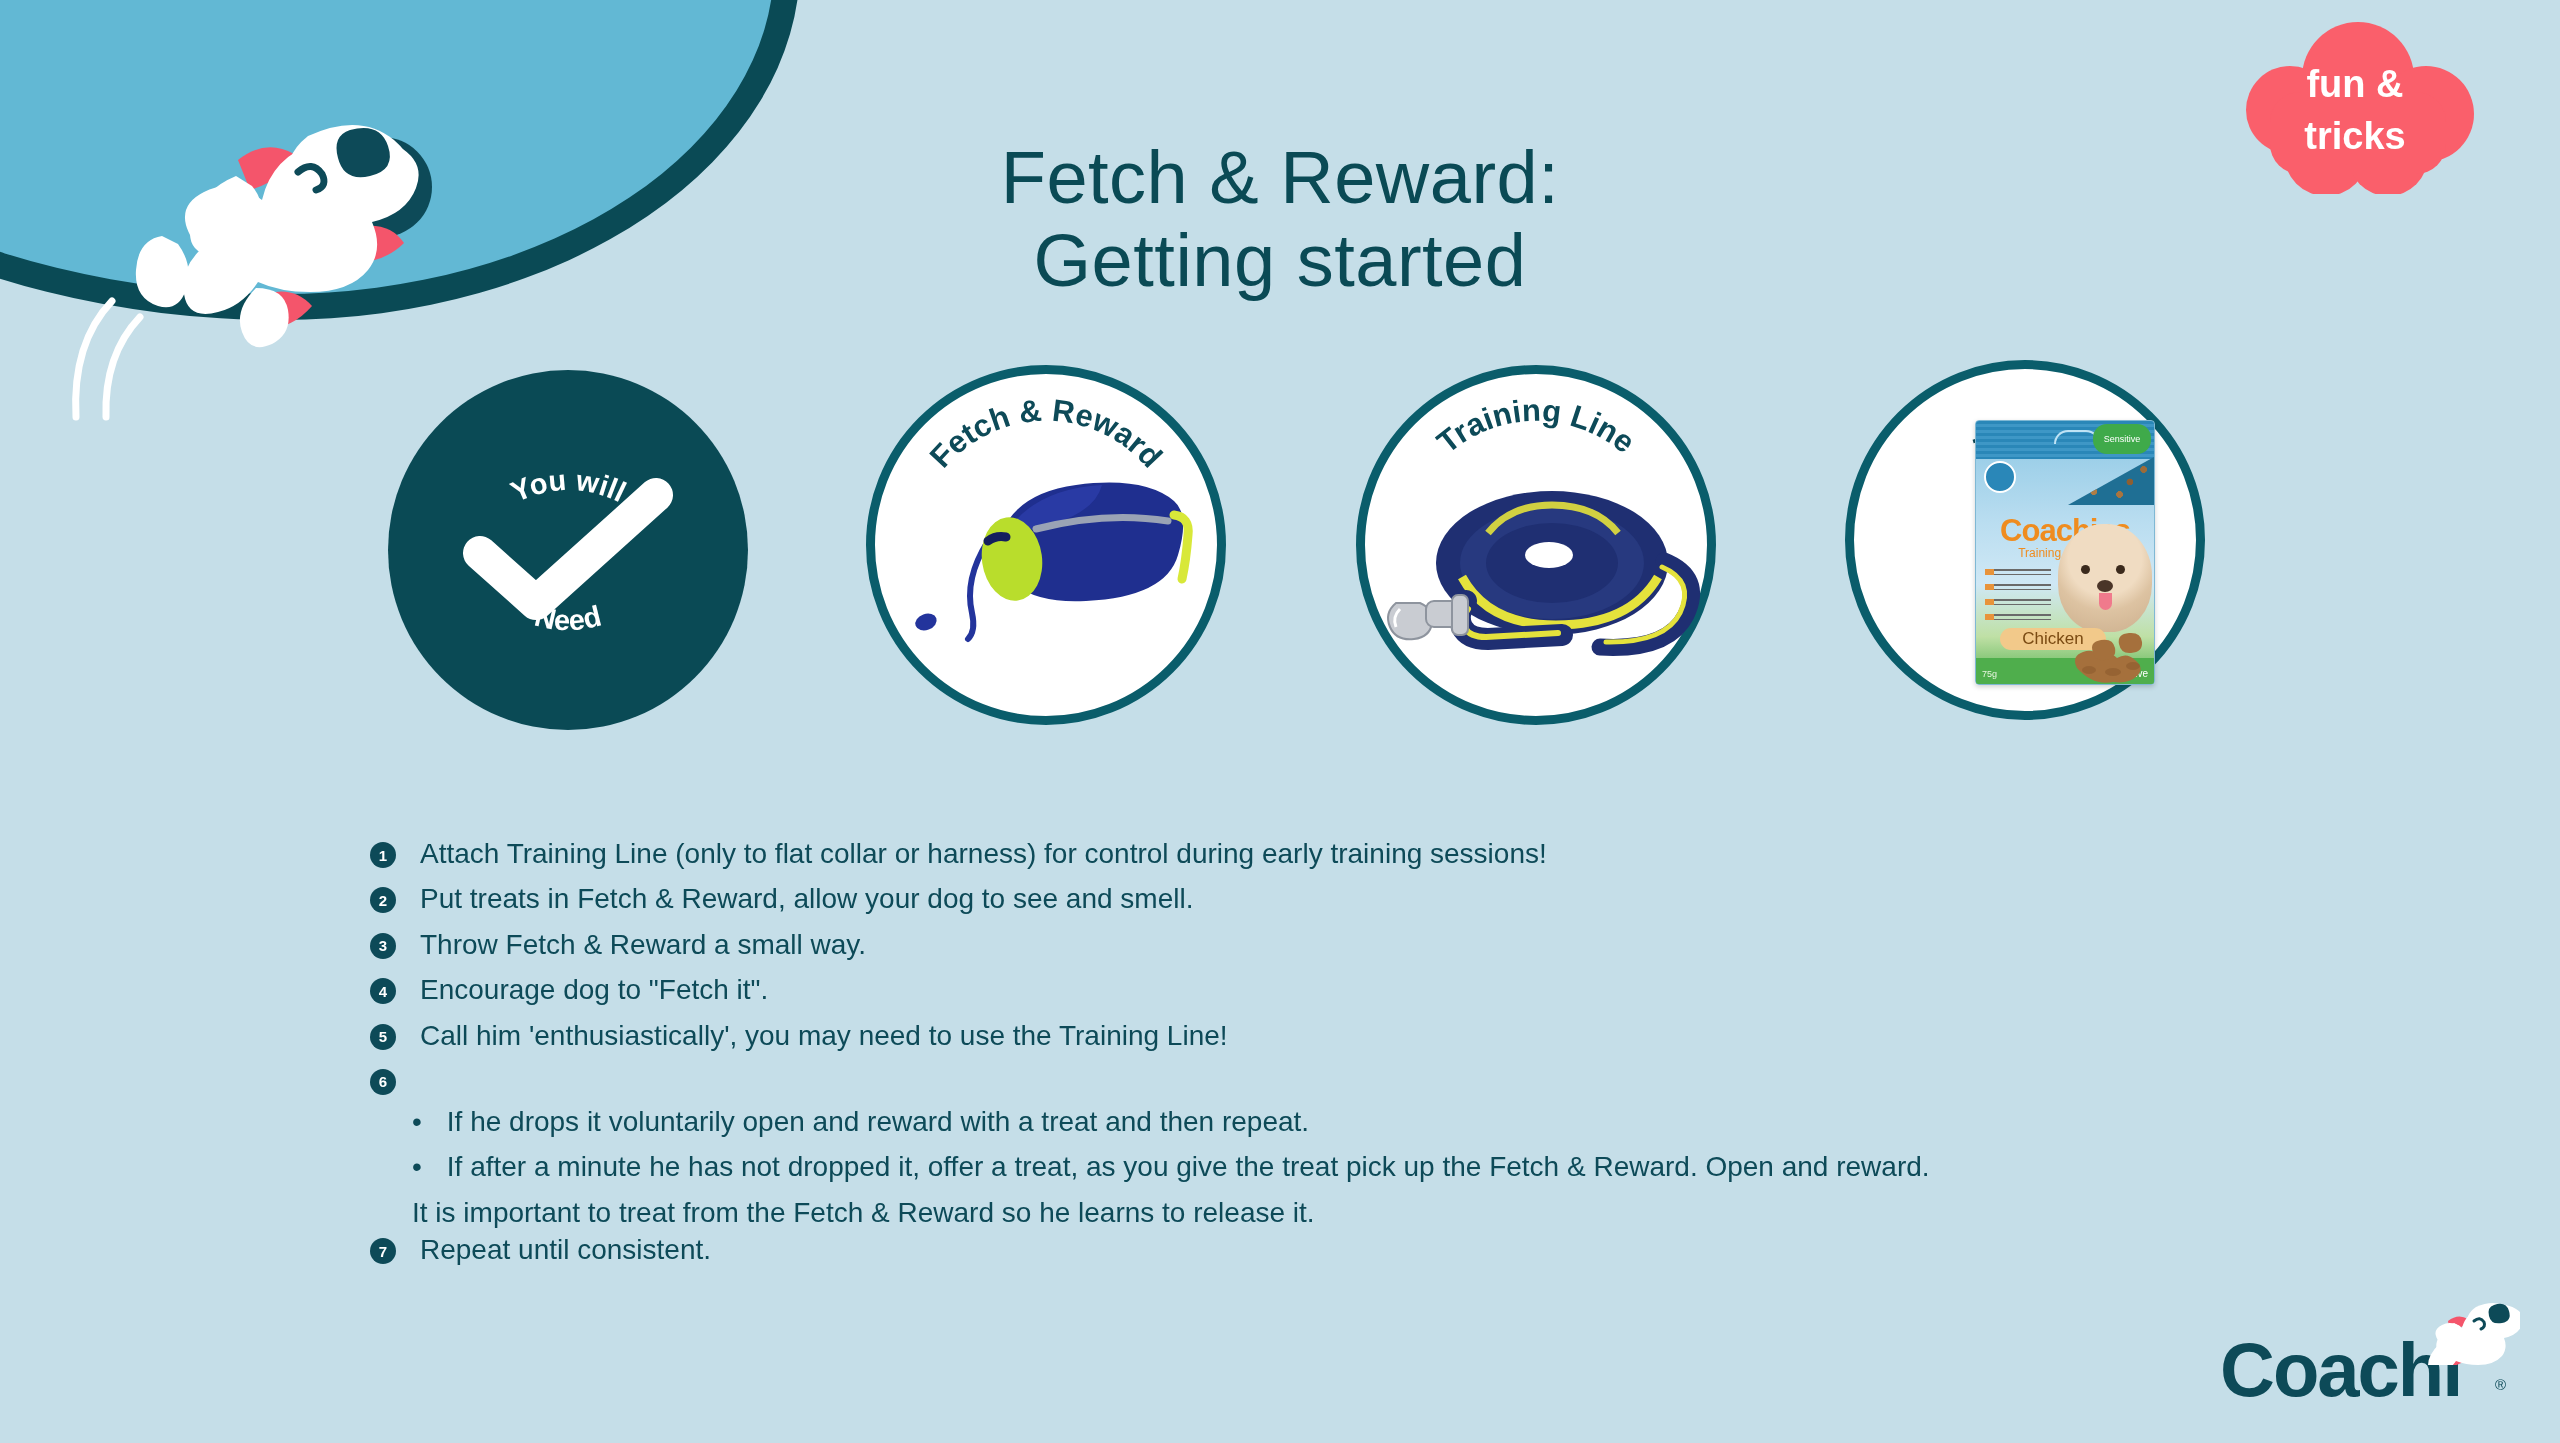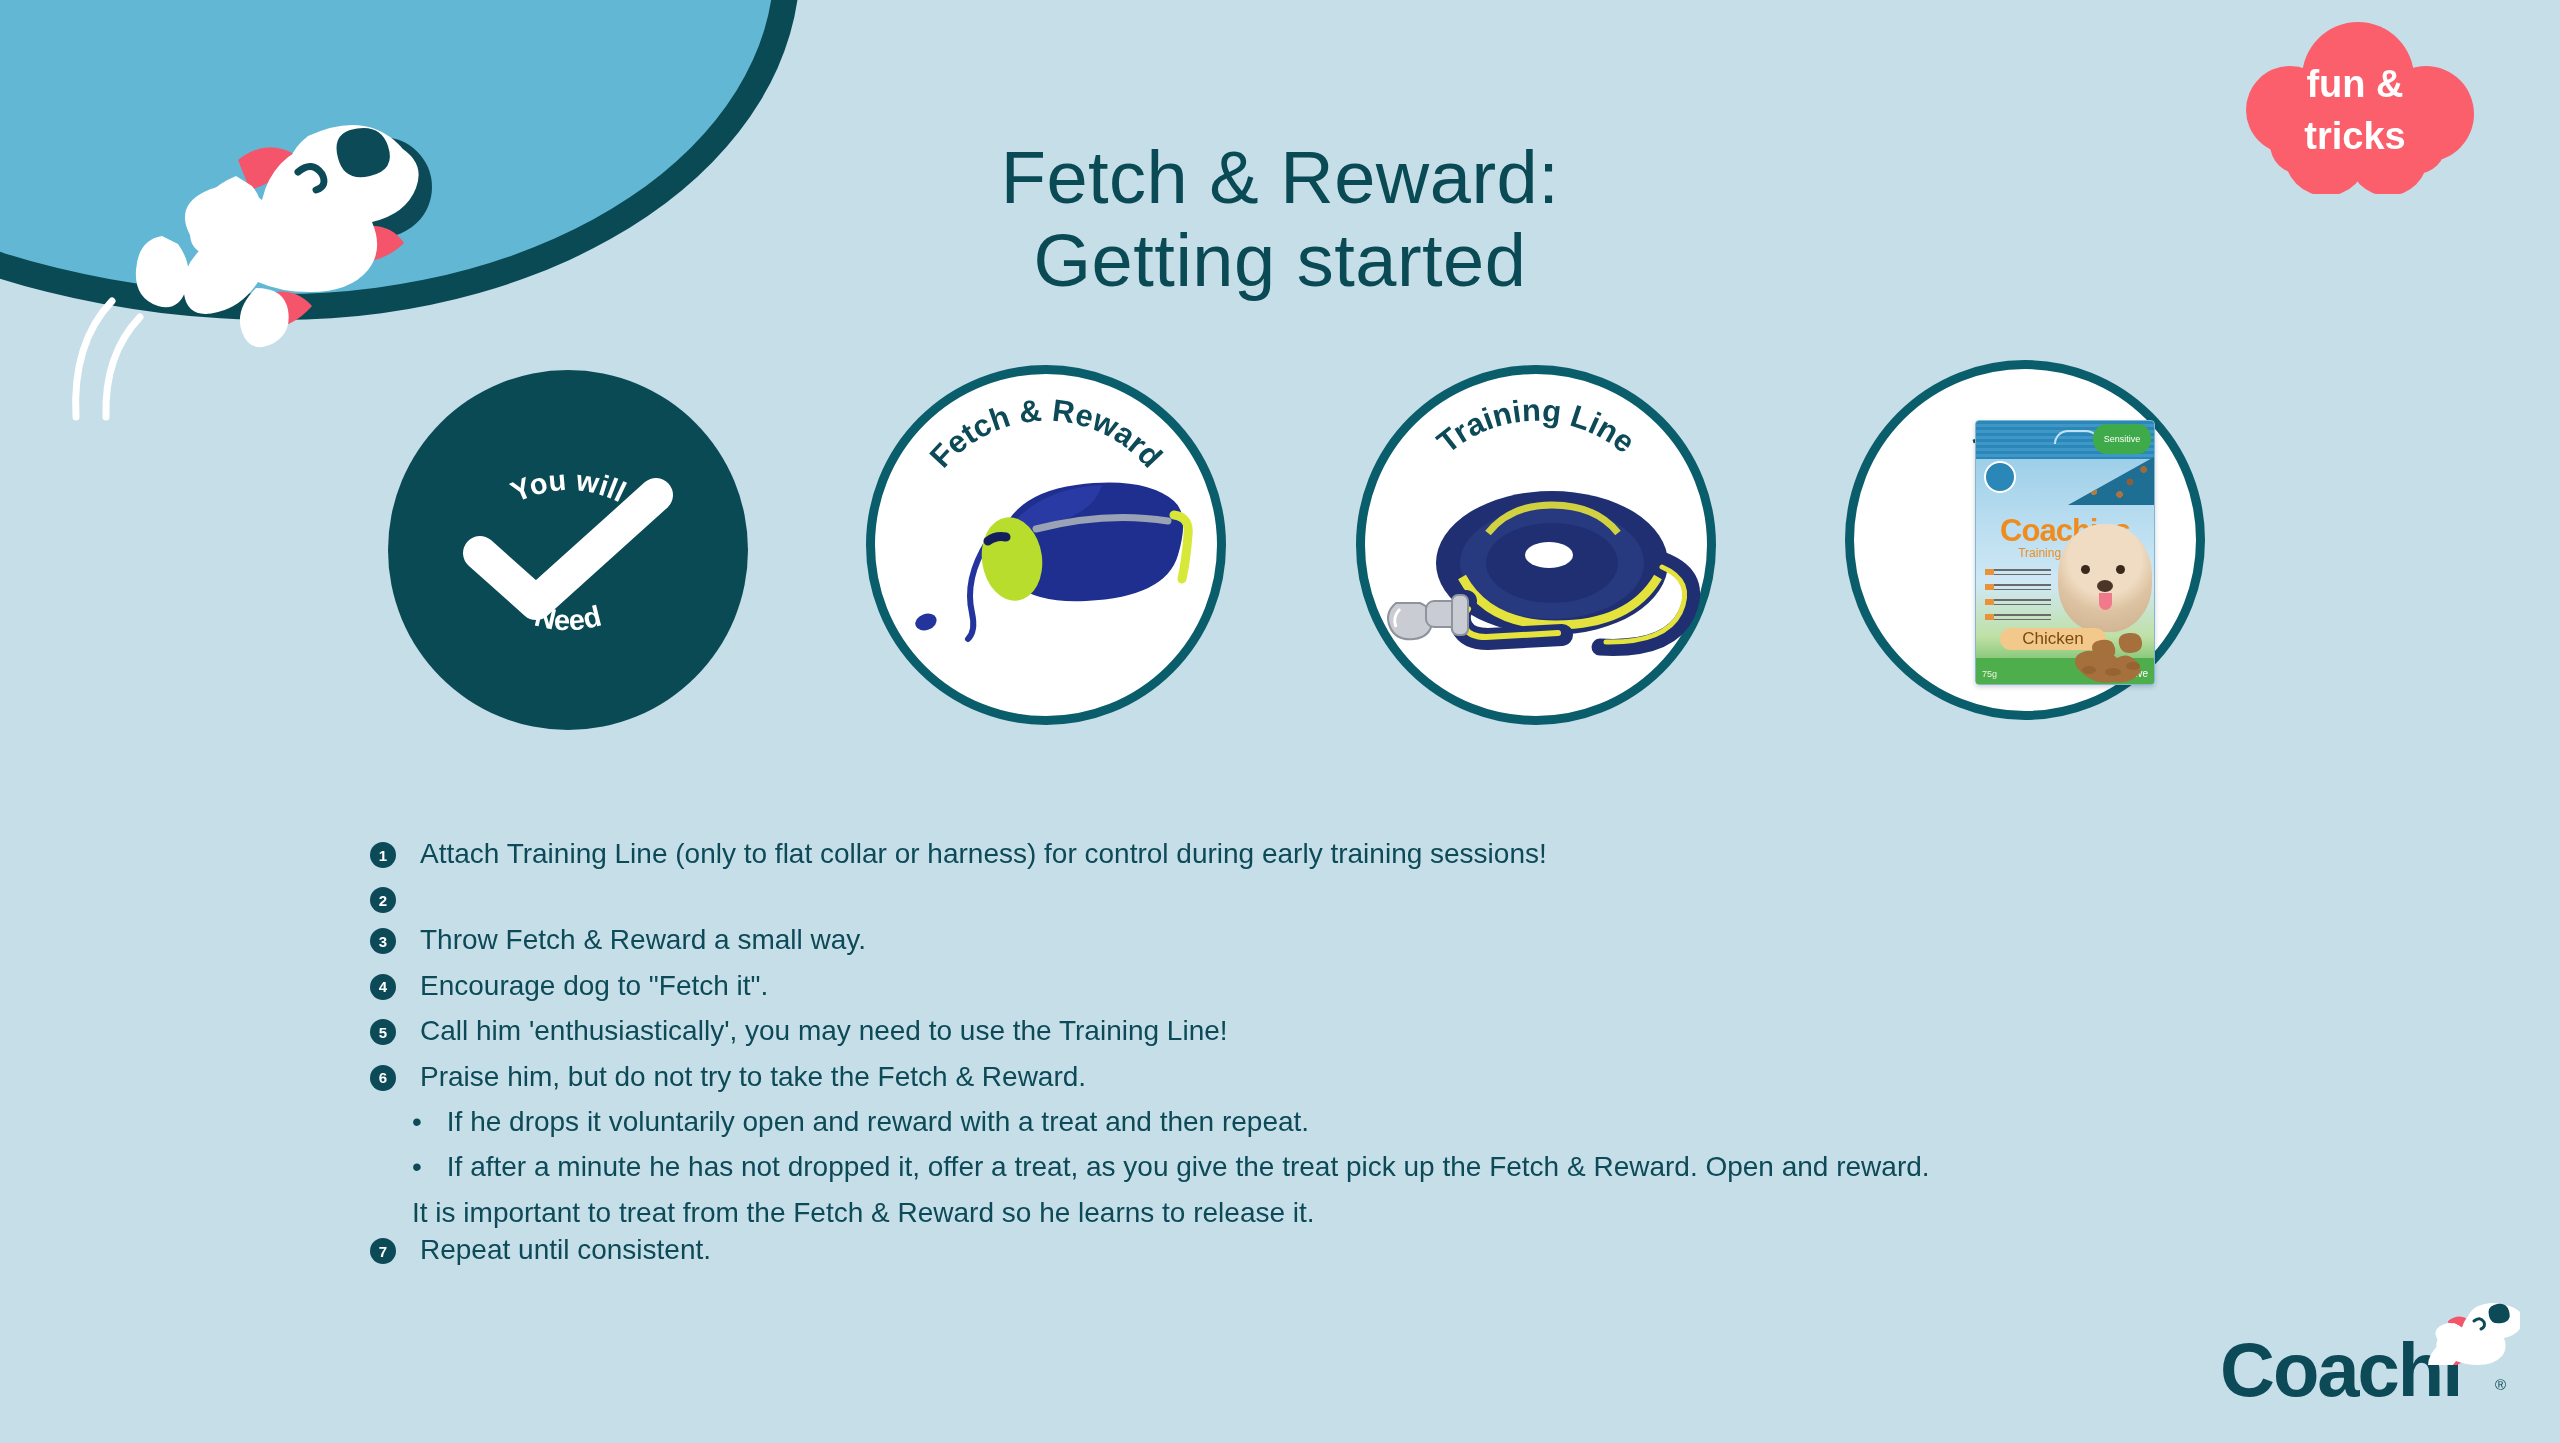--- a/index.html
+++ b/index.html
@@ -370,40 +370,40 @@
 
   <div class="steps">
 
     <div class="step-row">
       <div class="badge">1</div>
       <div class="step-text">Attach Training Line (only to flat collar or harness) for control during early training sessions!</div>
     </div>
 
     <div class="step-row">
       <div class="badge">2</div>
+      <div class="step-text">Put treats in Fetch &amp; Reward, allow your dog to see and smell.</div>
     </div>
 
     <div class="step-row">
       <div class="badge">3</div>
       <div class="step-text">Throw Fetch &amp; Reward a small way.</div>
     </div>
 
     <div class="step-row">
       <div class="badge">4</div>
       <div class="step-text">Encourage dog to "Fetch it".</div>
     </div>
 
     <div class="step-row">
       <div class="badge">5</div>
       <div class="step-text">Call him 'enthusiastically', you may need to use the Training Line!</div>
     </div>
 
     <div class="step-row">
       <div class="badge">6</div>
-      <div class="step-text">Praise him, but do not try to take the Fetch &amp; Reward.</div>
     </div>
 
     <div class="sub-row">
       <div class="sub-bullet">•</div>
       <div class="sub-text">If he drops it voluntarily open and reward with a treat and then repeat.</div>
     </div>
 
     <div class="sub-row">
       <div class="sub-bullet">•</div>
       <div class="sub-text">If after a minute he has not dropped it, offer a treat, as you give the treat pick up the Fetch &amp; Reward. Open and reward.</div>

